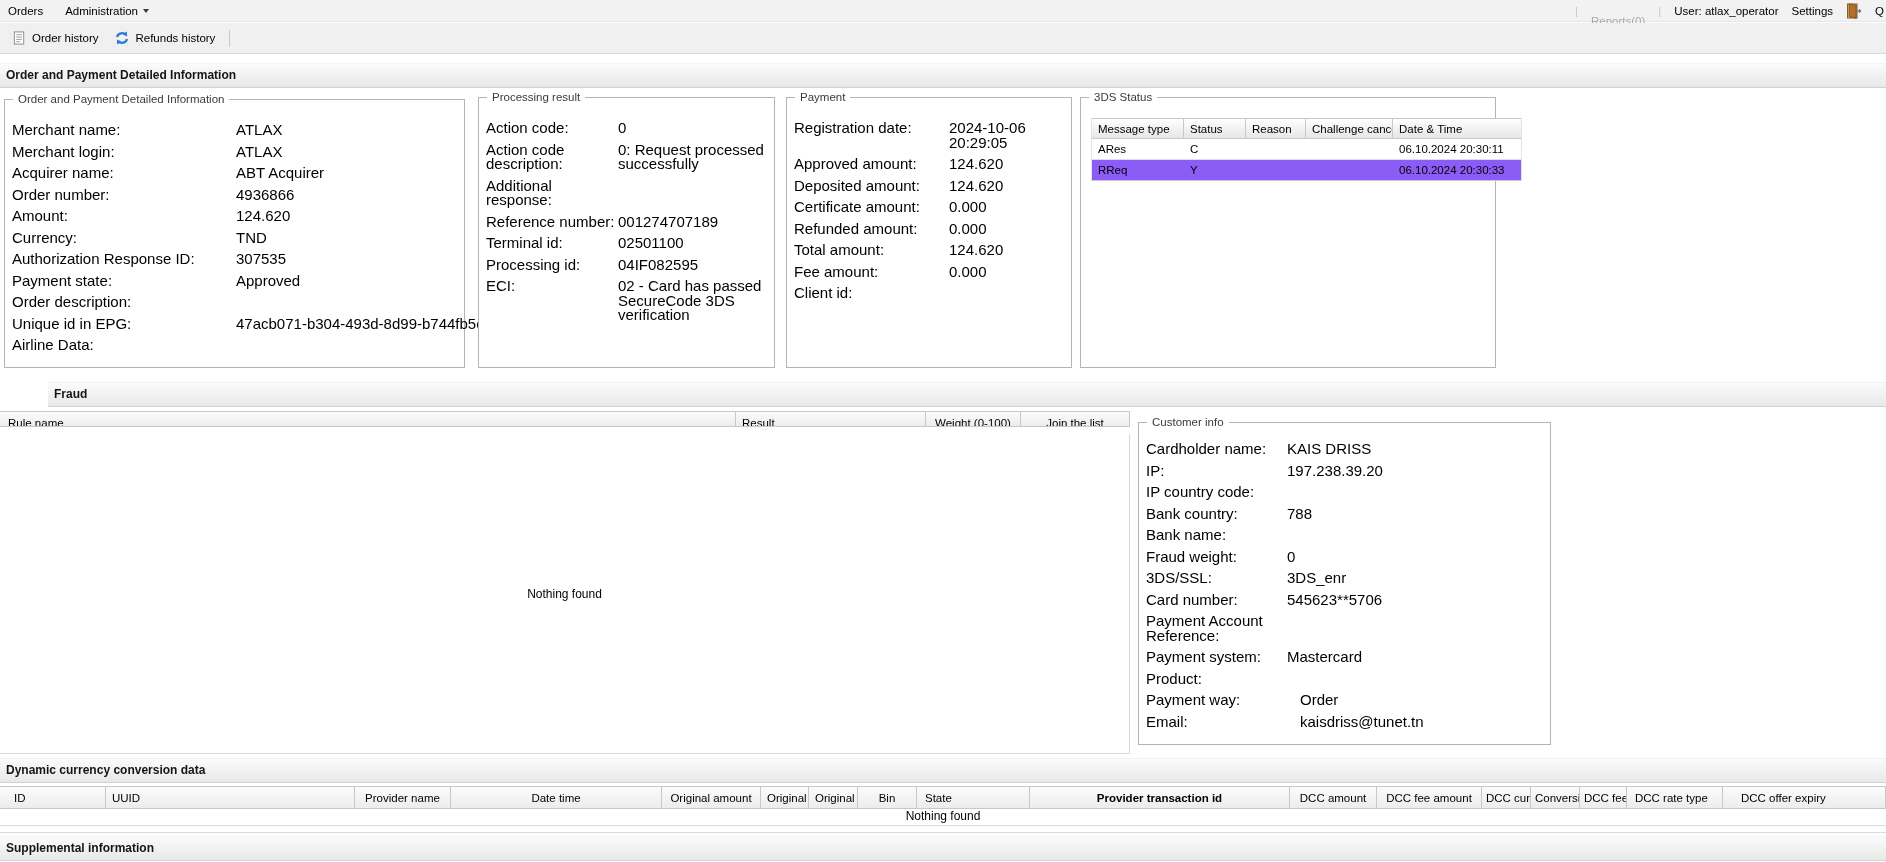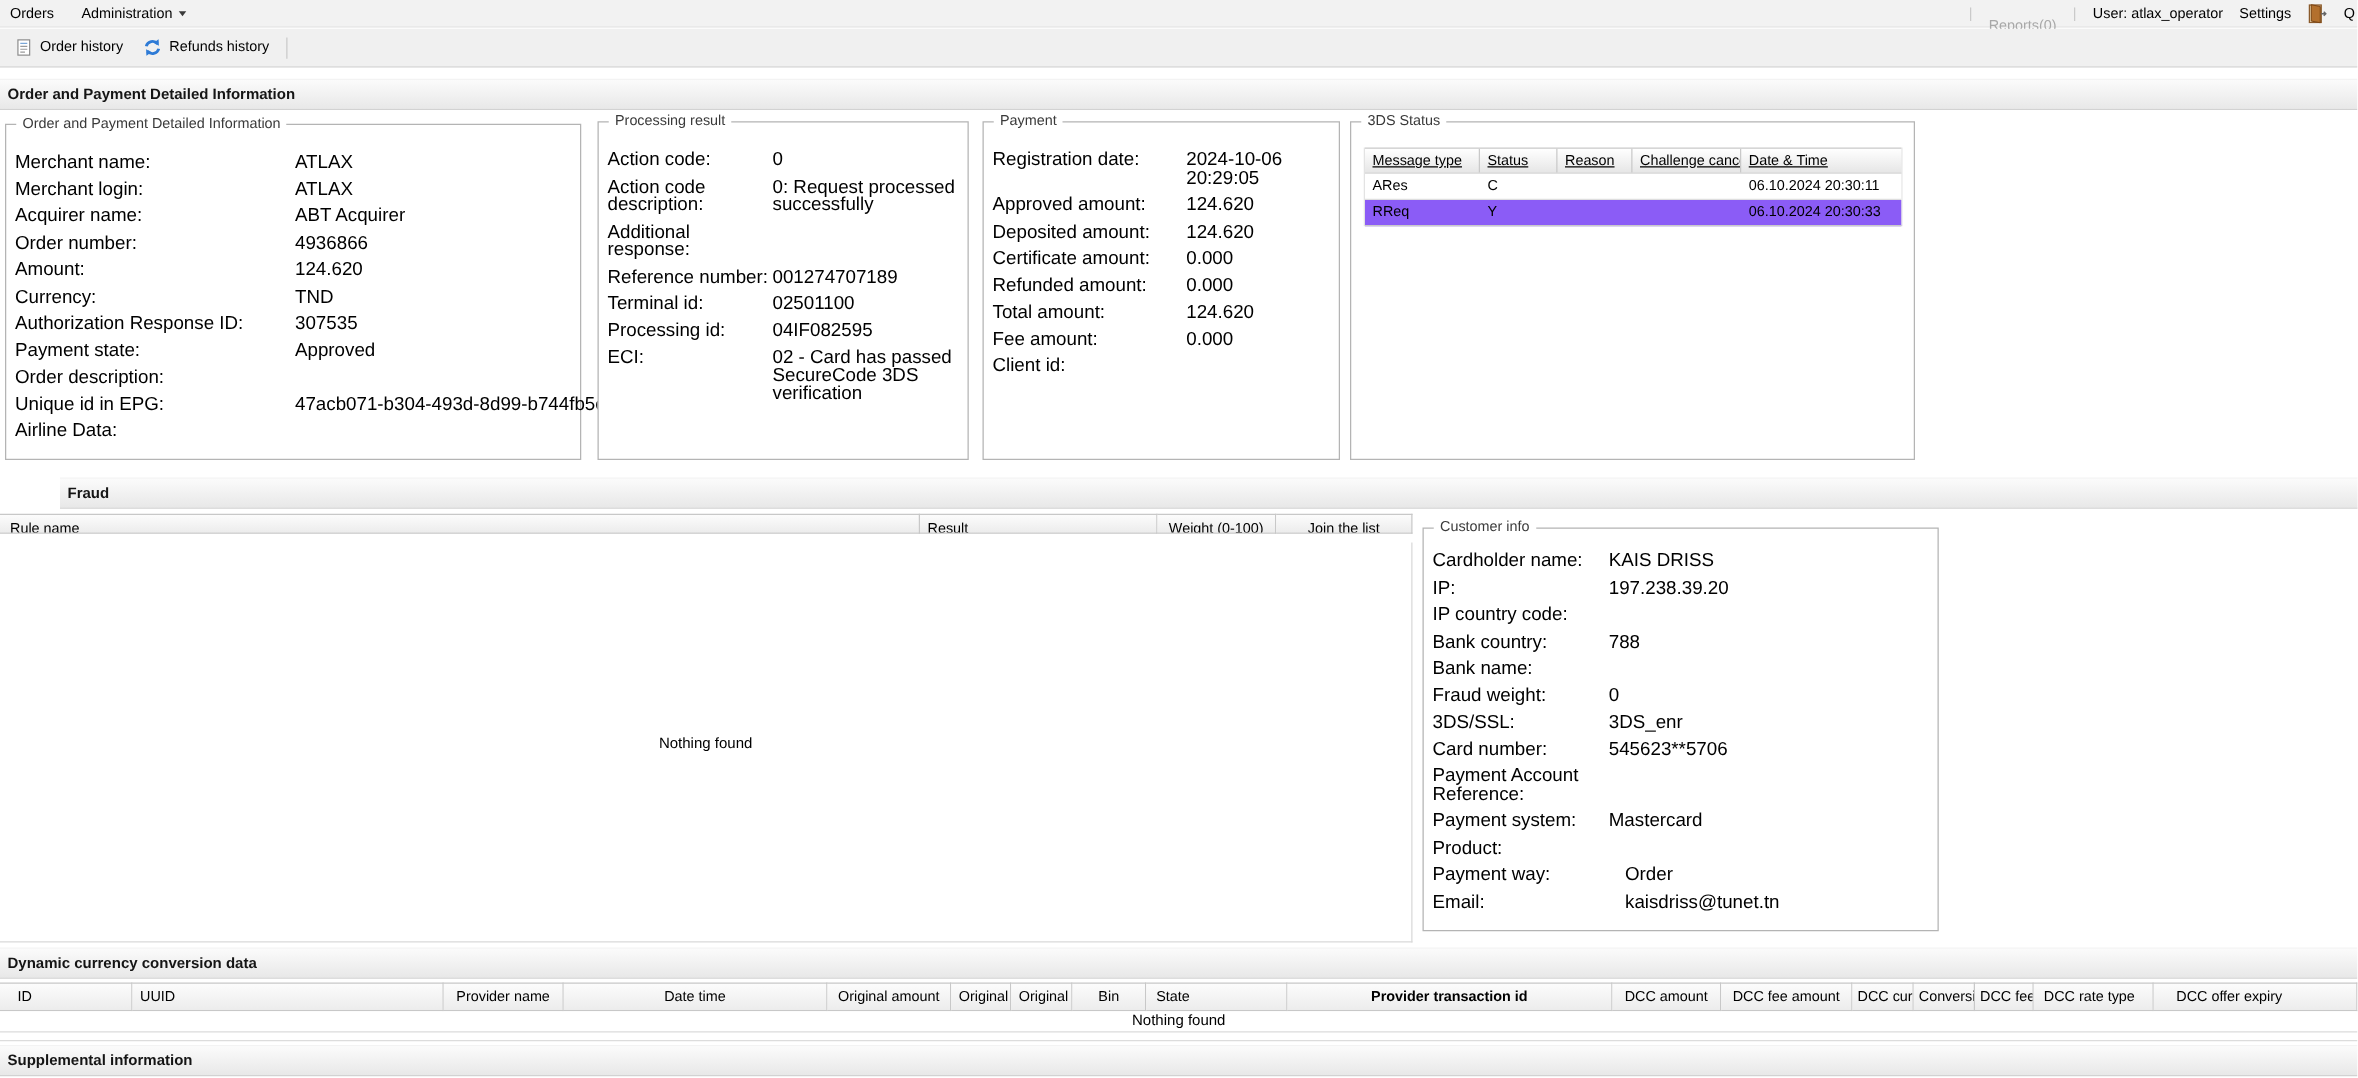--- a/index.html
+++ b/index.html
@@ -39,34 +39,34 @@
   
   .fs { position:absolute; border:1px solid #b4b4b4; background:#fff; }
   .legend { position:absolute; top:-8px; left:8px; background:#fff; padding:0 5px; font-size:11.5px; color:#3a3a3a; line-height:14px; white-space:nowrap; }
   .fs-body { position:absolute; left:0; right:0; top:0; bottom:0; padding:23px 8px 0 7px; }
   .frow { display:flex; margin-bottom:7px; font-size:15px; line-height:14.5px; }
   .frow .lbl { flex:0 0 auto; }
   .frow .val { flex:1 1 auto; }
   .fs1 { left:4px;  top:99px;  width:461px; height:269px; }
   .fs2 { left:478px; top:97px; width:297px; height:271px; }
   .fs3 { left:786px; top:97px; width:286px; height:271px; }
-  .fs4 { left:1080px; top:97px; width:452px; height:271px; }
+  .fs4 { left:1080px; top:97px; width:416px; height:271px; }
   .fsc { left:1138px; top:422px; width:413px; height:323px; }
   .fsc .fs-body { padding-top:19px; }
   .p1 .lbl { width:224px; } .p1 .val { white-space:nowrap; }
   .p2 .lbl { width:132px; }
   .p3 .lbl { width:155px; }
   .pc .lbl { width:141px; }
   .pc .frow.indent .val { padding-left:13px; }
   
   .tds-table { position:absolute; left:10px; top:20px; width:431px; font-size:11.5px;
     border-left:1px solid #e3e3e3; border-right:1px solid #e3e3e3; }
   .tds-head { display:flex; height:21px; background:linear-gradient(#ffffff,#e6e6e6);
     border-top:1px solid #c9c9c9; border-bottom:1px solid #c9c9c9; }
-  .tds-head .c { border-right:1px solid #c9c9c9; padding:4px 0 0 6px; overflow:hidden; white-space:nowrap;text-decoration:underline; }
+  .tds-head .c { border-right:1px solid #c9c9c9; padding:4px 0 0 6px; overflow:hidden; white-space:nowrap; }
   .tds-head .c:last-child { border-right:none; }
   .tds-row { display:flex; height:21px; border-bottom:1px solid #dedede; background:#fff; }
   .tds-row.alt { background:#8b5cf6; }
   .tds-row:last-child { border-bottom:1px solid #c9c9c9; }
   .tds-row .c { padding:4px 0 0 6px; overflow:hidden; white-space:nowrap; }
   .tc0{width:92px;} .tc1{width:62px;} .tc2{width:60px;} .tc3{width:87px;} .tc4{width:128px;}
   
   .fraud-head { position:absolute; top:411px; left:0; width:1130px; height:16px; display:flex; font-size:11.5px; }
   .hcell {
     background:linear-gradient(#fcfcfc,#ececec);

